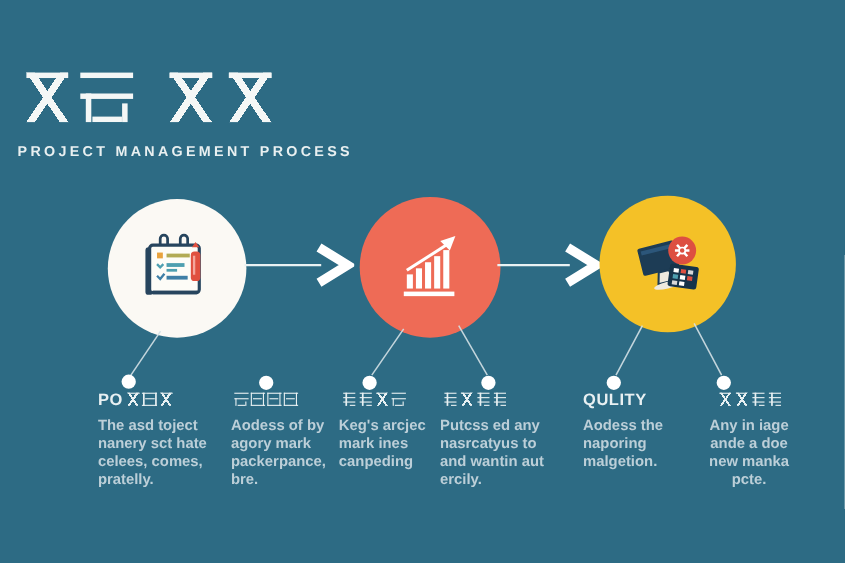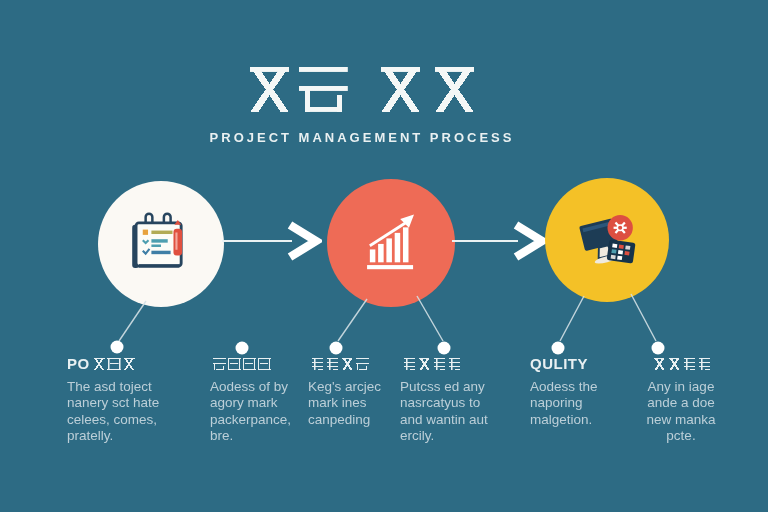--- a/index.html
+++ b/index.html
@@ -1,20 +1,20 @@
 <!DOCTYPE html>
 <html><head>
 <meta charset="utf-8">
 <style>
   html,body{margin:0;padding:0;}
   body{font-family:"Liberation Sans", sans-serif;}
   .stage{position:relative;width:768px;height:512px;background:#2D6B84;overflow:hidden;}
 
   
-  .header{position:absolute;left:0;top:62px;width:724px;text-align:center;color:#F4F7F6;}
+  .header{position:absolute;left:16px;top:62px;width:724px;color:#F4F7F6;}
   .title{font-size:54px;line-height:1;letter-spacing:2px;}
   .subtitle{margin-top:14px;font-size:13px;font-weight:bold;letter-spacing:3px;color:#E9F0F1;}
 
   
   .glyph{display:inline-block;width:.9em;height:.84em;margin:0 .05em;background-repeat:no-repeat;vertical-align:-0.08em;}
   .gsp{display:inline-block;width:.42em;}
   .g0{background-image:linear-gradient(currentColor 0 0),linear-gradient(currentColor 0 0),linear-gradient(currentColor 0 0),linear-gradient(currentColor 0 0),linear-gradient(currentColor 0 0);
       background-size:100% 11%,11% 58%,100% 11%,11% 38%,56% 11%;
       background-position:50% 0,12% 100%,50% 46%,88% 100%,50% 100%;}
   .g1{background-image:linear-gradient(currentColor 0 0),linear-gradient(currentColor 0 0),linear-gradient(currentColor 0 0),linear-gradient(currentColor 0 0),linear-gradient(currentColor 0 0);
@@ -34,22 +34,22 @@
   .c3{left:545px;top:178px;width:124px;height:124px;background:#F4C127;}
 
   
   .arrow{position:absolute;}
   .lines-layer{position:absolute;left:0;top:0;pointer-events:none;}
 
   
   .col{position:absolute;top:355px;color:#BCCFD8;}
   .col-heading{font-size:15px;font-weight:bold;color:#E8F0F2;letter-spacing:.5px;white-space:nowrap;}
   .col-heading .latin{margin-right:2px;}
-  .col-body{margin-top:7px;font-size:13.5px;line-height:1.22;white-space:pre-line;}
-  .colw1{left:67px;width:102px;}
+  .col-body{margin-top:7px;font-size:13.5px;line-height:1.22;white-space:pre-line;font-weight:bold;}
+  .colw1{left:89px;width:102px;}
   .colw2{left:210px;width:102px;}
   .colw3{left:308px;width:102px;}
   .colw4{left:400px;width:112px;}
   .colw5{left:530px;width:96px;}
   .colw6{left:628px;width:106px;text-align:center;}
 </style>
 </head>
 <body>
 
 <div class="stage">

